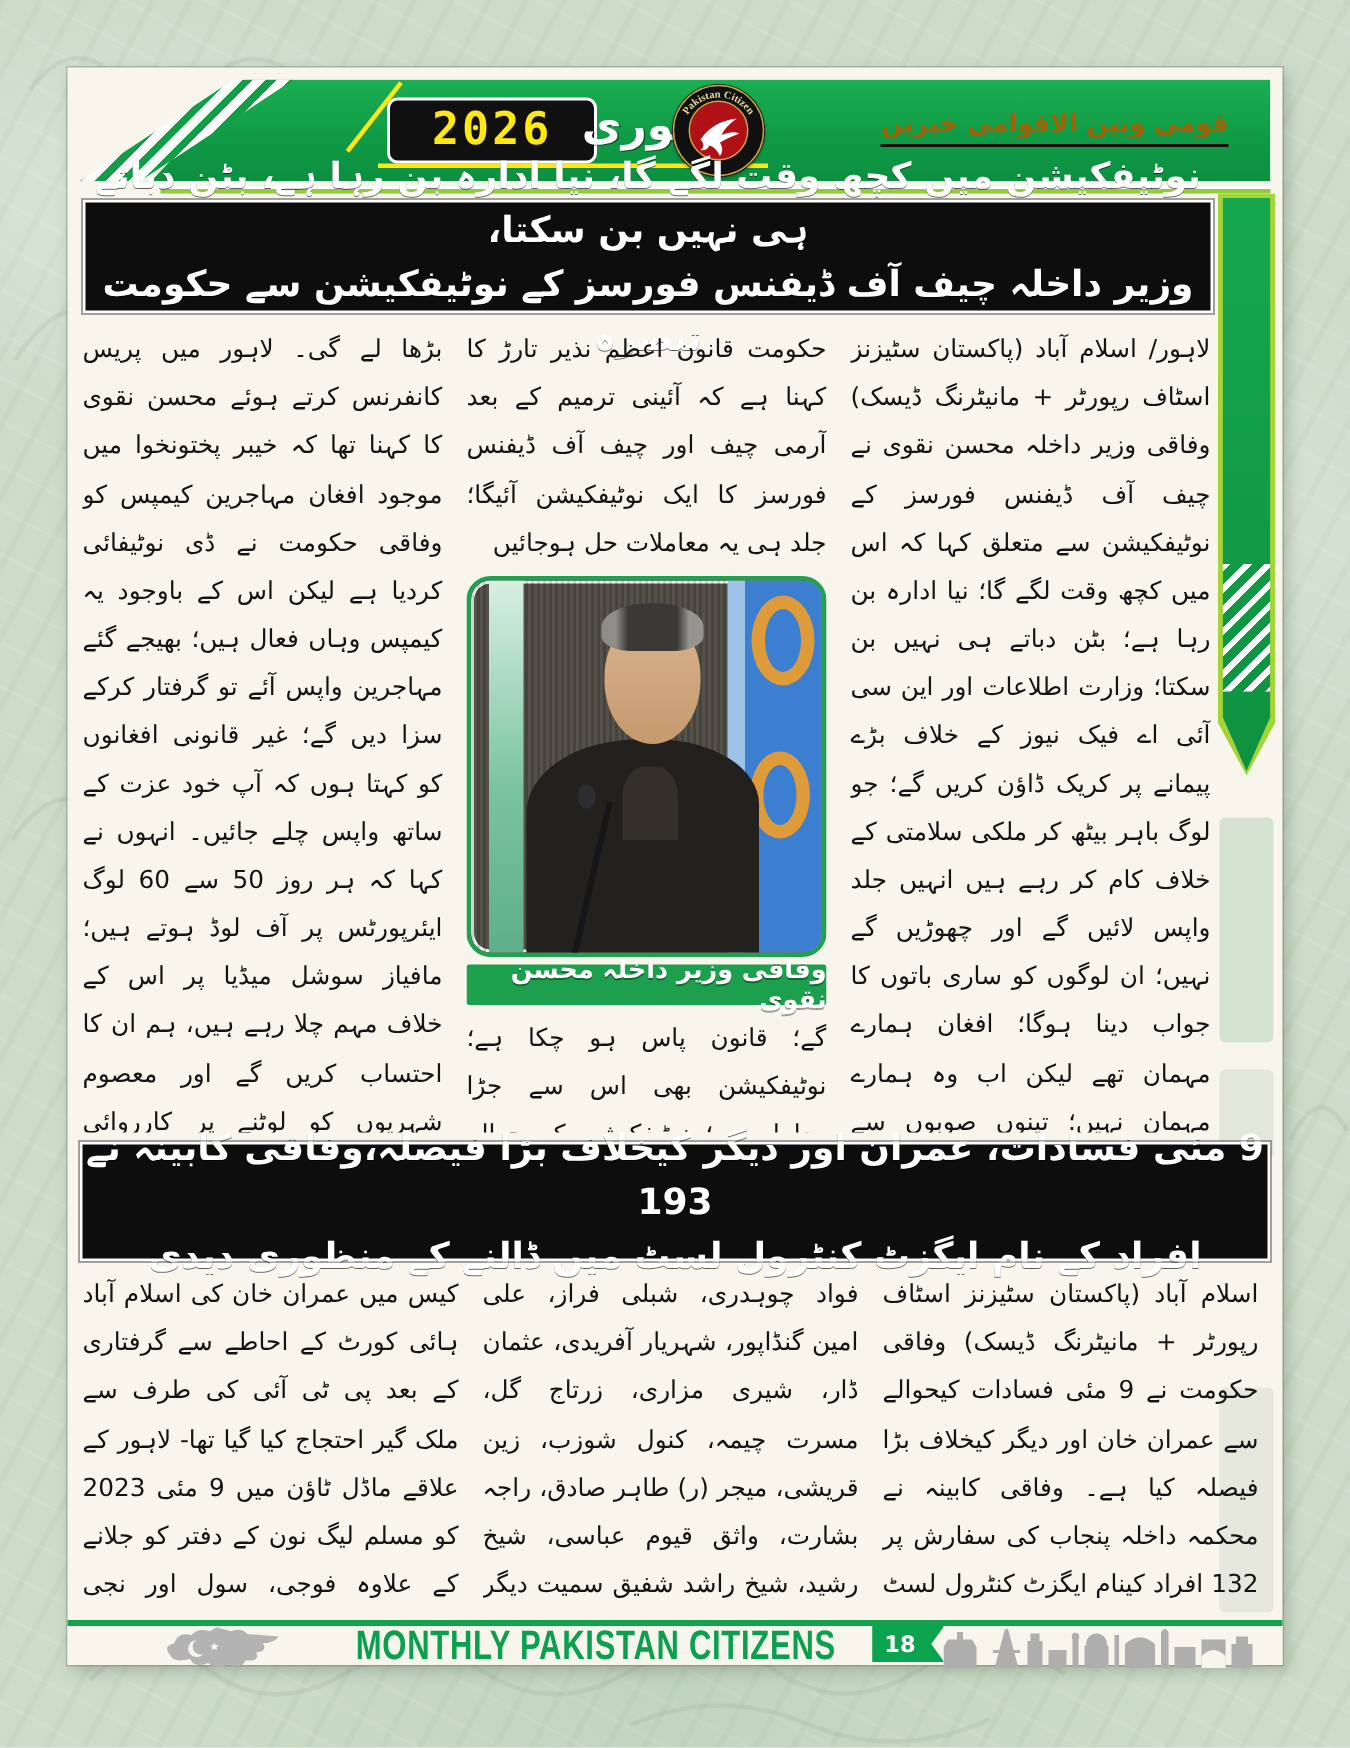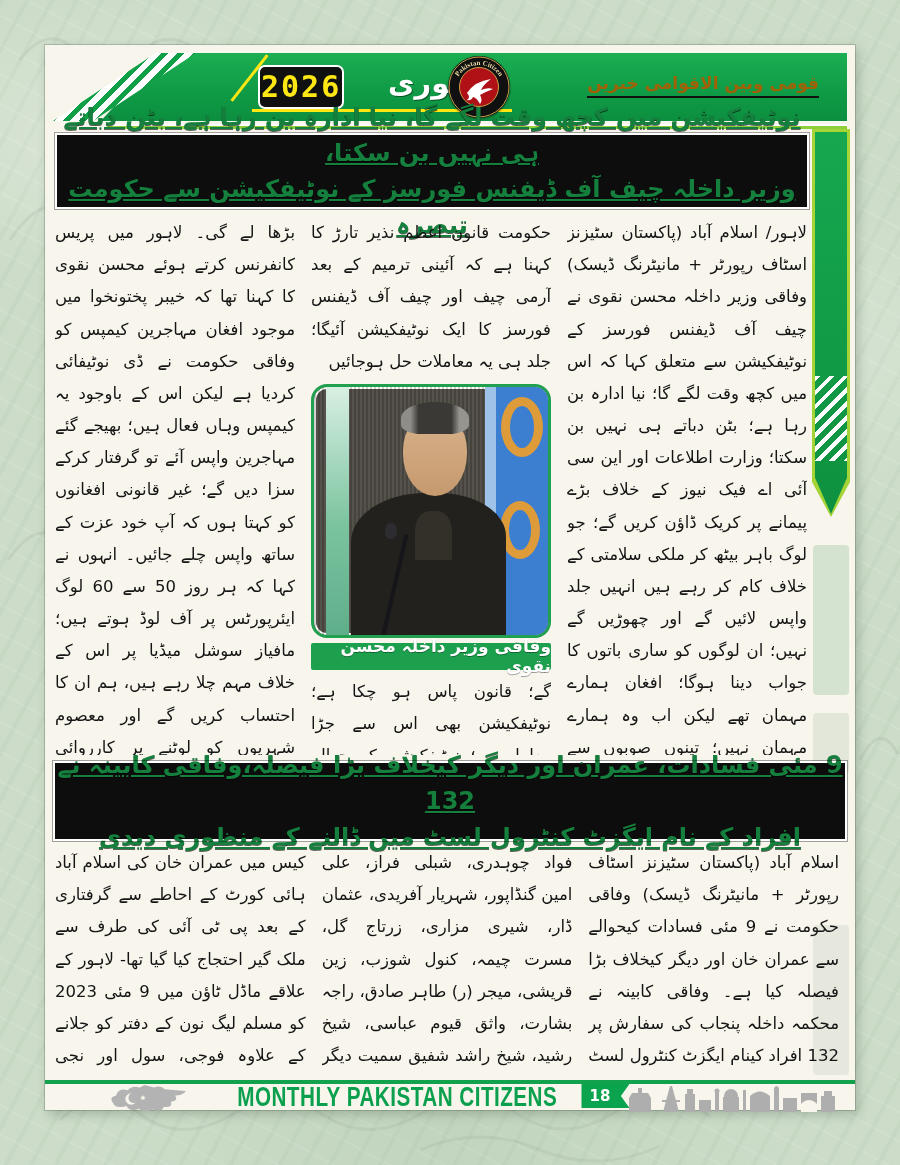--- a/index.html
+++ b/index.html
@@ -32,37 +32,37 @@
   .banner-stripes { position:absolute; top:0; bottom:0; left:0; width:18%;
     background:repeating-linear-gradient(135deg,#0fa047 0 5px,#ffffff 5px 11px);
     clip-path:polygon(72% 0, 100% 0, 28% 100%, 0 100%); }
   .banner-yellow-diag { position:absolute; left:24.5%; top:-4px; width:3px; height:58px;
     background:#ffe714; transform:rotate(38deg); }
   .banner-yellow-under { position:absolute; left:25%; top:56px; width:260px; height:3px;
     background:#ffe714; }
   .year-box { position:absolute; left:205px; top:12px; height:44px;
     background:#101010; border:2px solid #ffffff; border-radius:7px;
     color:#ffe714; font-family:"DejaVu Sans Mono", monospace; font-weight:bold;
-    font-size:30px; line-height:40px; padding:0 1px; letter-spacing:2px; }
+    font-size:30px; line-height:40px; padding:0 28px; letter-spacing:2px; }
   .month { position:absolute; left:332px; top:13px; width:100px;
     color:#ffffff; font-weight:bold; font-size:29px; direction:rtl; text-align:center;
     text-shadow:1px 1px 0 rgba(0,0,0,.45); }
   .logo-badge { position:absolute; left:50%; top:2px; transform:translateX(-3px);
     width:64px; height:64px; filter:drop-shadow(0 1px 1px rgba(0,0,0,.4)); }
   .section-label { position:absolute; right:28px; top:20px;
     color:#a16207; font-weight:bold; font-size:17px; direction:rtl;
     border-bottom:2.5px solid #101010; padding-bottom:3px; }
   .accent-lime { position:absolute; left:62px; top:81px; right:8px; height:3px;
     background:#8fce3a; box-shadow:0 -2px 0 #ffffff; }
 
   
   .headline { position:absolute; background:#0d0d0d; border:2px solid #ffffff;
     outline:1px solid rgba(0,0,0,.35);
-    color:#15803d; direction:rtl; text-align:center;
-    display:flex; flex-direction:column; justify-content:center;text-decoration:underline; }
+    color:#ffffff; direction:rtl; text-align:center;
+    display:flex; flex-direction:column; justify-content:center; }
   .headline div { font-weight:bold; font-size:24px; line-height:36px;
     text-shadow:0 1px 0 rgba(0,0,0,.6); }
   .headline1 { left:10px; top:88px; right:46px; height:76px; }
   .headline2 { left:8px; top:716px; right:8px; height:80px; }
 
   
   .ribbon-side { position:absolute; right:5px; top:84px; width:38px; height:388px;
     background:#a4d435;
     clip-path:polygon(0 0,100% 0,100% 91%,50% 100%,0 91%); }
   .ribbon-side-inner { position:absolute; inset:3px;
@@ -201,21 +201,21 @@
           <div class="mic-rod"></div>
           <div class="mic-head"></div>
         </div>
         <div class="caption">وفاقی وزیر داخلہ محسن نقوی</div>
         <div class="ucol">گے؛ قانون پاس ہو چکا ہے؛ نوٹیفکیشن بھی اس سے جڑا معاملہ ہے؛ نوٹیفکیشن کے حوالے سے ایسا کچھ نہیں کہ معاملات رک گئے ہوں۔ وزیراعظم پاکستان ملک میں واپس آجائیں گے تو وزارت دفاع اس پر معاملات آگے</div>
       </div>
       <div class="col ucol">بڑھا لے گی۔ لاہور میں پریس کانفرنس کرتے ہوئے محسن نقوی کا کہنا تھا کہ خیبر پختونخوا میں موجود افغان مہاجرین کیمپس کو وفاقی حکومت نے ڈی نوٹیفائی کردیا ہے لیکن اس کے باوجود یہ کیمپس وہاں فعال ہیں؛ بھیجے گئے مہاجرین واپس آئے تو گرفتار کرکے سزا دیں گے؛ غیر قانونی افغانوں کو کہتا ہوں کہ آپ خود عزت کے ساتھ واپس چلے جائیں۔ انہوں نے کہا کہ ہر روز 50 سے 60 لوگ ایئرپورٹس پر آف لوڈ ہوتے ہیں؛ مافیاز سوشل میڈیا پر اس کے خلاف مہم چلا رہے ہیں، ہم ان کا احتساب کریں گے اور معصوم شہریوں کو لوٹنے پر کارروائی کریں گے؛ محسن نقوی نے کہا کہ آزادی اظہار رائے کا حامی ہوں لیکن غلط خبریں پھیلانے اور سوشل میڈیا پر کسی کو بدنام کرنے کی اجازت نہیں دیں گے؛ وی لاگ یا پوڈ کاسٹ کرتے ہوئے ذمہ داری کا مظاہرہ کریں، روز ملک میں نئی سنسنی پھیل جاتی ہے اور کوئی پوچھنے والا نہیں۔ ہم صحافت کے نام پر فیک نیوز پھیلانے اور ملک میں خوف و ہراس پیدا کرنے کی اجازت نہیں دیں گے۔</div>
     </div>
 
     <div class="headline headline2">
-      <div>9 مئی فسادات، عمران اور دیگر کیخلاف بڑا فیصلہ،وفاقی کابینہ نے 132</div>
+      <div>9 مئی فسادات، عمران اور دیگر کیخلاف بڑا فیصلہ،وفاقی کابینہ نے 193</div>
       <div>افراد کے نام ایگزٹ کنٹرول لسٹ میں ڈالنے کے منظوری دیدی</div>
     </div>
 
     <div class="article article2">
       <div class="col ucol">اسلام آباد (پاکستان سٹیزنز اسٹاف رپورٹر + مانیٹرنگ ڈیسک) وفاقی حکومت نے 9 مئی فسادات کیحوالے سے عمران خان اور دیگر کیخلاف بڑا فیصلہ کیا ہے۔ وفاقی کابینہ نے محکمہ داخلہ پنجاب کی سفارش پر 132 افراد کینام ایگزٹ کنٹرول لسٹ میں ڈالنیکی منظوری دیدی۔ حکومتی ذرائع کے مطابق پی ٹی آئی کی قیادت میں سے عمران خان، شاہ محمود قریشی، عمر ایوب،</div>
       <div class="col ucol">فواد چوہدری، شبلی فراز، علی امین گنڈاپور، شہریار آفریدی، عثمان ڈار، شیری مزاری، زرتاج گل، مسرت چیمہ، کنول شوزب، زین قریشی، میجر (ر) طاہر صادق، راجہ بشارت، واثق قیوم عباسی، شیخ رشید، شیخ راشد شفیق سمیت دیگر نام ای سی ایل میں شامل کئے گئے ہیں۔ کابینہ کی ذیلی ای سی ایل کمیٹی نے سفارشات کابینہ کی منظوری کیلئے بھجوائی تھیں۔ یاد رہے کہ القادر ٹرسٹ</div>
       <div class="col">
         <div class="ucol">کیس میں عمران خان کی اسلام آباد ہائی کورٹ کے احاطے سے گرفتاری کے بعد پی ٹی آئی کی طرف سے ملک گیر احتجاج کیا گیا تھا- لاہور کے علاقے ماڈل ٹاؤن میں 9 مئی 2023 کو مسلم لیگ نون کے دفتر کو جلانے کے علاوہ فوجی، سول اور نجی تنصیبات کو نذر آتش کیا گیا۔</div>
 
       </div>

